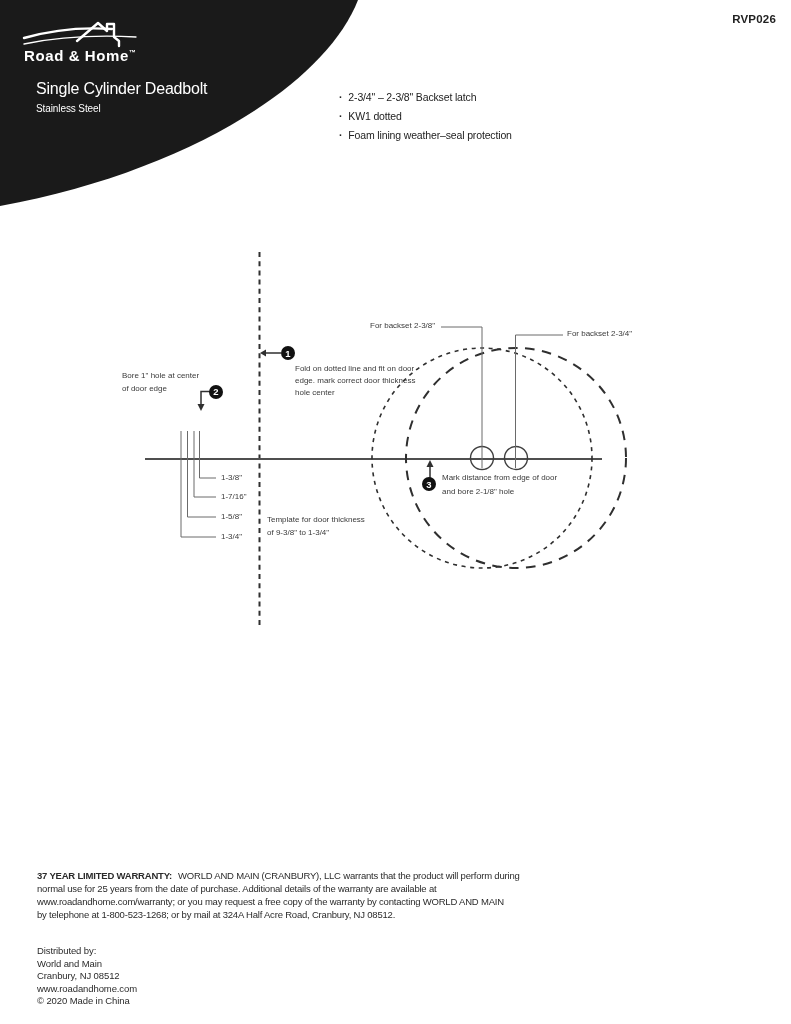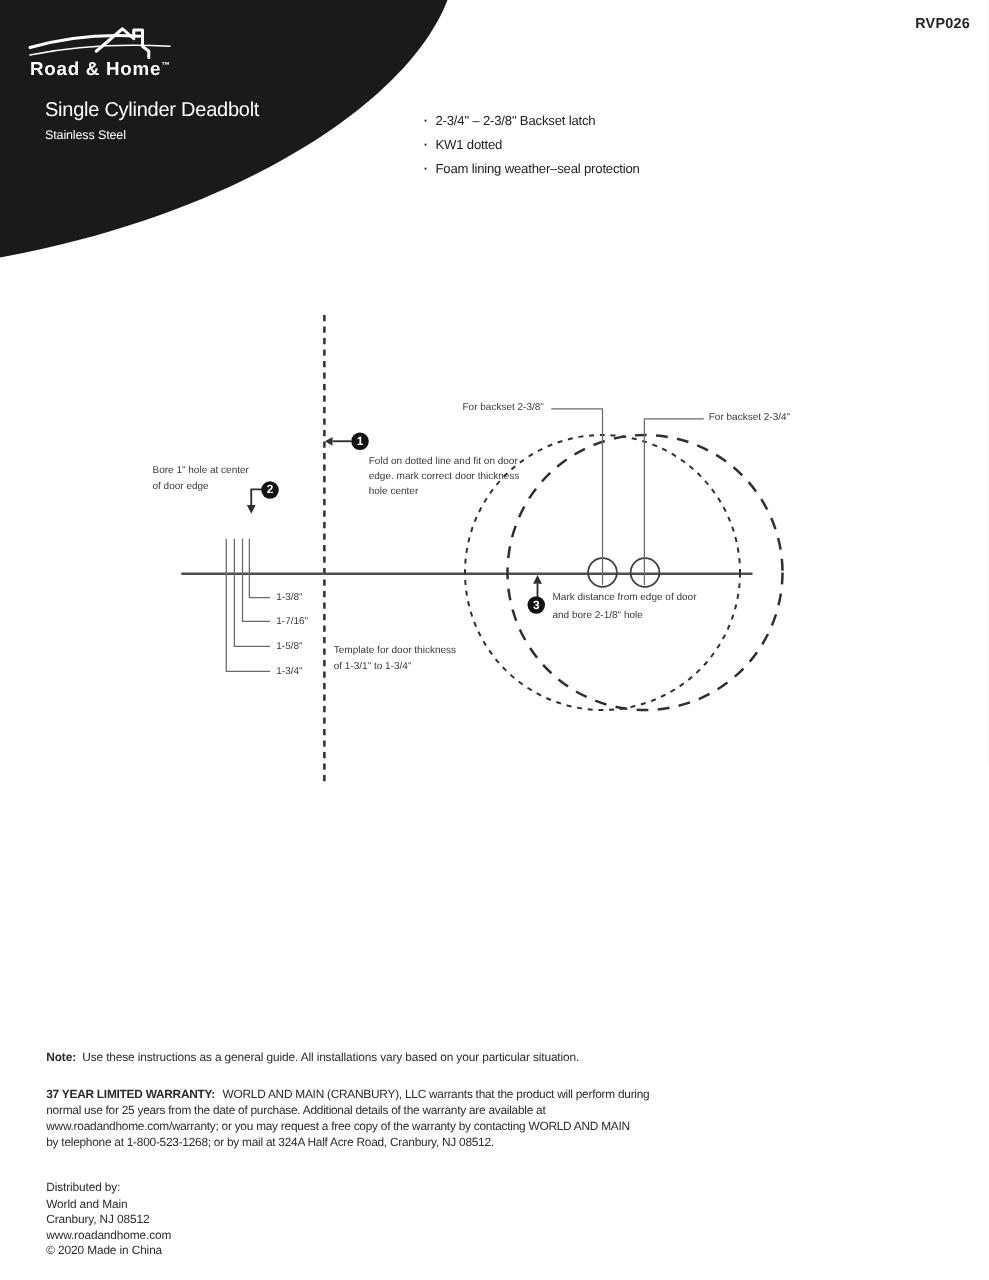--- a/index.html
+++ b/index.html
@@ -136,28 +136,27 @@
   <div class="caption" style="left:263px;top:363px;margin-left:32px;">Fold on dotted line and fit on door
 edge. mark correct door thickness
 hole center</div>
   <div class="caption" style="left:122px;top:369px;line-height:13px;">Bore 1" hole at center
 of door edge</div>
   <div class="caption" style="left:442px;top:471px;line-height:13.5px;">Mark distance from edge of door
 and bore 2-1/8" hole</div>
   <div class="caption" style="left:370px;top:320px;">For backset 2-3/8"</div>
   <div class="caption" style="left:567px;top:328px;">For backset 2-3/4"</div>
   <div class="caption" style="left:267px;top:514px;line-height:12.5px;">Template for door thickness
-of 1-3/1" to 1-3/4"</div>
+of 9-3/8" to 1-3/4"</div>
 
   <div class="dim-label" style="left:221px;top:473px;">1-3/8"</div>
   <div class="dim-label" style="left:221px;top:492px;">1-7/16"</div>
   <div class="dim-label" style="left:221px;top:512px;">1-5/8"</div>
   <div class="dim-label" style="left:221px;top:532px;">1-3/4"</div>
 
-  <p class="note-line"><span class="lead">Note:</span><span>Use these instructions as a general guide. All installations vary based on your particular situation.</span></p>
 
   <p class="warranty"><span class="lead">37 YEAR LIMITED WARRANTY:</span><span class="pre">WORLD AND MAIN (CRANBURY), LLC warrants that the product will perform during
 normal use for 25 years from the date of purchase. Additional details of the warranty are available at
 www.roadandhome.com/warranty; or you may request a free copy of the warranty by contacting WORLD AND MAIN
 by telephone at 1-800-523-1268; or by mail at 324A Half Acre Road, Cranbury, NJ 08512.</span></p>
 
   <div class="distribution">Distributed by:
 World and Main
 Cranbury, NJ 08512
 www.roadandhome.com

